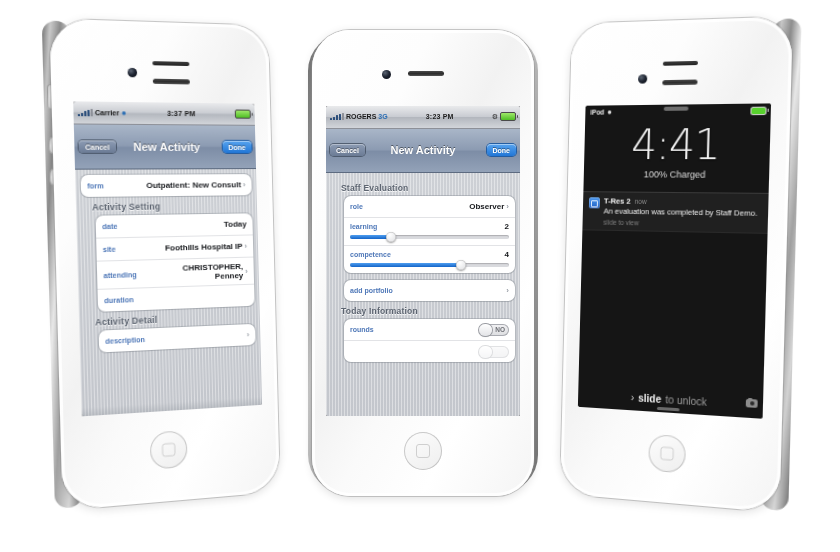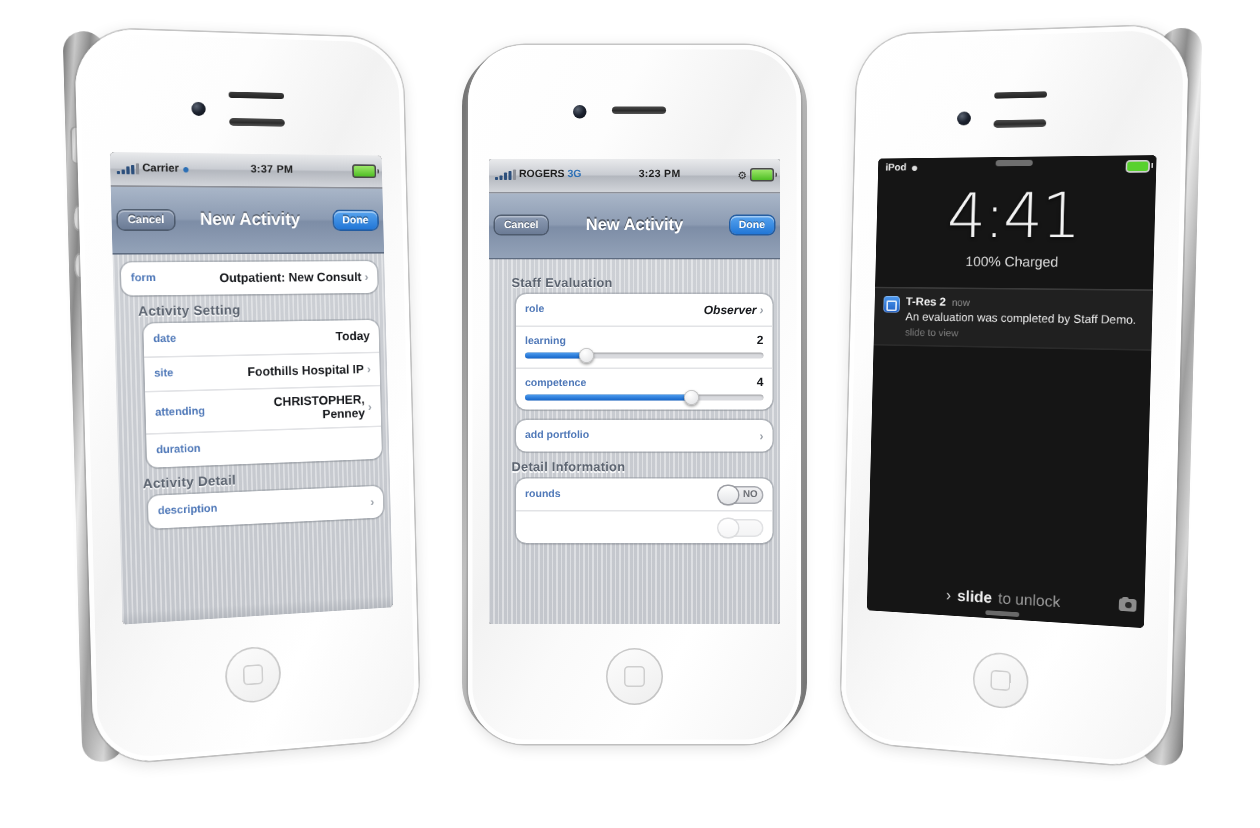--- a/index.html
+++ b/index.html
@@ -364,21 +364,21 @@
           <div class="nav-btn blue">Done</div>
         </div>
 
         <div class="ios-body">
           <div class="grp-head">Staff Evaluation</div>
           <div class="card indent">
 
             <div class="row edit-wrap">
 
               <span class="row-k">role</span>
-              <span style="display:flex;align-items:center;font-style:italic;">
+              <span style="display:flex;align-items:center;">
                 <span class="row-v">Observer</span>
                 <span class="chev">›</span>
               </span>
             </div>
 
             <div class="slider-row edit-wrap">
 
               <div class="slider-top">
                 <span class="row-k">learning</span>
                 <span class="row-v">2</span>
@@ -403,21 +403,21 @@
           </div>
 
           <div class="card indent" style="margin-top:7px;">
             <div class="row edit-wrap">
 
               <span class="row-k">add portfolio</span>
               <span class="chev">›</span>
             </div>
           </div>
 
-          <div class="grp-head">Detail Information</div>
+          <div class="grp-head">Today Information</div>
           <div class="card indent">
             <div class="row">
               <span class="row-k">rounds</span>
               <span class="switch">
                 <span class="thumb"></span>
                 <span>NO</span>
               </span>
             </div>
             <div class="row" style="opacity:.35;">
               <span class="row-k"></span>

